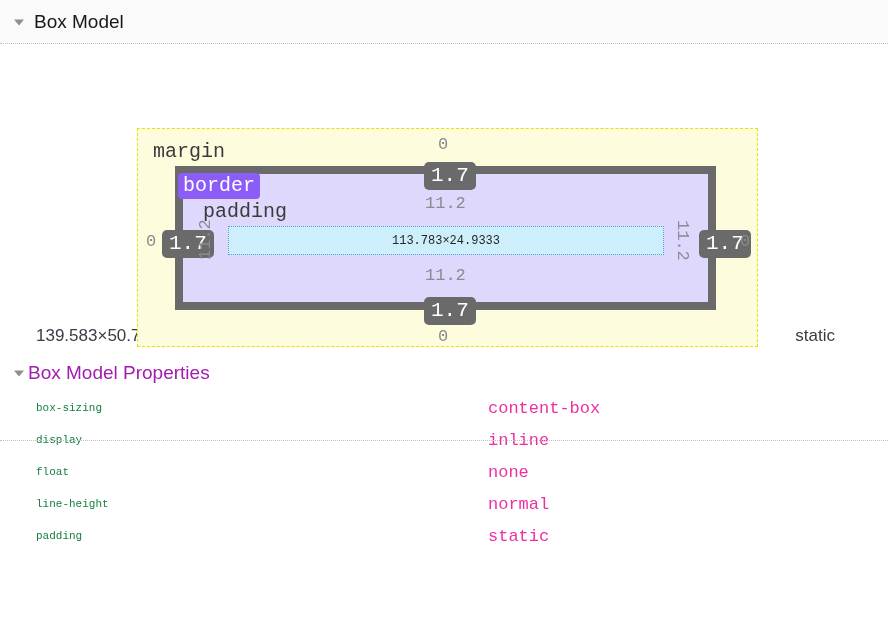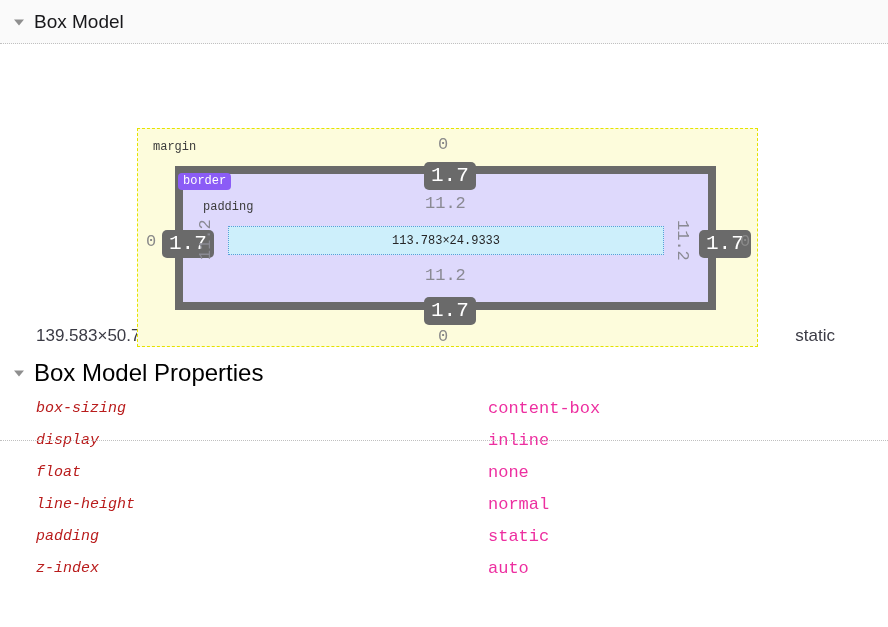--- a/index.html
+++ b/index.html
@@ -65,21 +65,21 @@
     border: 1px dotted #5b9dd9;
     z-index: 4;
     display: flex;
     align-items: center;
     justify-content: center;
   }
 
   .bm-label {
     position: absolute;
     font-family: "Liberation Mono", monospace;
-    font-size: 12px;
+    font-size: 20px;
     color: #3b3b3b;
     z-index: 5;
     white-space: nowrap;
   }
   .bm-label-margin { left: 153px; top: 96px; }
   .bm-label-padding { left: 203px; top: 156px; }
   .bm-label-border {
     left: 178px; top: 129px;
     background: #8b5cf6;
     color: #ffffff;
@@ -164,38 +164,36 @@
   }
 
   
   .props-header {
     height: 34px;
     display: flex;
     align-items: center;
     padding-left: 10px;
   }
   .props-header-title {
-    font-size: 24px;
-    color: #000000;
-    margin-left: 6px;
+    font-size: 19px;
+    color: #a21caf;
   }
   .props-list { padding-top: 2px; }
   .prop-row {
     display: flex;
     height: 32px;
     align-items: center;
     padding-left: 36px;
   }
   .prop-name {
     font-family: "Liberation Mono", monospace;
-    font-size: 15px;
-    color: #b91c1c;
+    font-size: 11px;
+    color: #15803d;
     width: 452px;
     flex: 0 0 452px;
-    font-style: italic;
   }
   .prop-value {
     font-family: "Liberation Mono", monospace;
     font-size: 17px;
     color: #ed2fa0;
   }
   .bottom-rule {
     position: absolute;
     left: 0; right: 0; bottom: 0;
     border-bottom: 1px dotted #c0c0c0;
@@ -275,20 +273,16 @@
       <span class="prop-value">none</span>
     </div>
     <div class="prop-row">
       <span class="prop-name">line-height</span>
       <span class="prop-value">normal</span>
     </div>
     <div class="prop-row">
       <span class="prop-name">padding</span>
       <span class="prop-value">static</span>
     </div>
-    <div class="prop-row">
-      <span class="prop-name">z-index</span>
-      <span class="prop-value">auto</span>
-    </div>
   </div>
 
   <div class="bottom-rule"></div>
 </div>
 
 </body></html>

